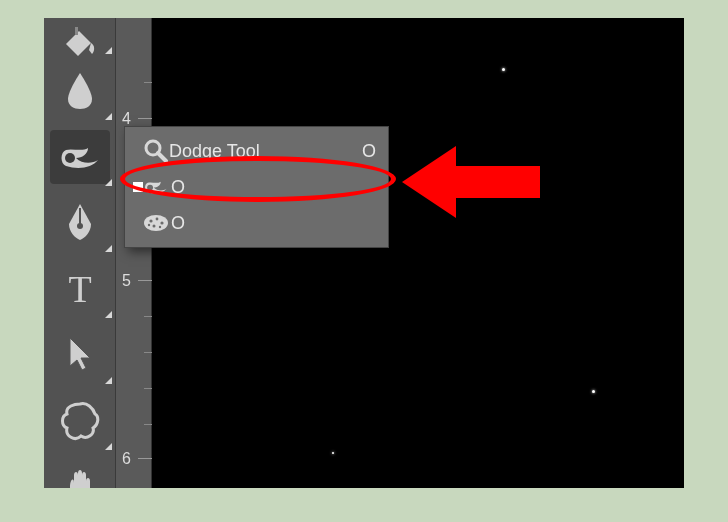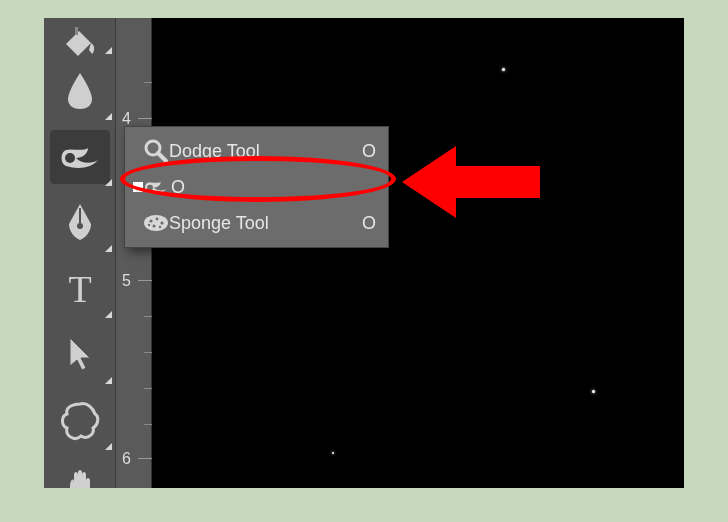--- a/index.html
+++ b/index.html
@@ -305,21 +305,20 @@
         <svg width="26" height="20" viewBox="0 0 26 20">
           <ellipse cx="13" cy="10" rx="12" ry="8" fill="#d8d8d8"></ellipse>
           <circle cx="8" cy="8" r="1.6" fill="#6c6c6c"></circle>
           <circle cx="14" cy="6" r="1.4" fill="#6c6c6c"></circle>
           <circle cx="19" cy="10" r="1.6" fill="#6c6c6c"></circle>
           <circle cx="11" cy="13" r="1.5" fill="#6c6c6c"></circle>
           <circle cx="17" cy="14" r="1.2" fill="#6c6c6c"></circle>
           <circle cx="6" cy="12" r="1.2" fill="#6c6c6c"></circle>
         </svg>
       </span>
-      <span class="fly-label">Sponge Tool</span>
       <span class="fly-shortcut">O</span>
     </div>
 
   </div>
 
   <div class="highlight-ellipse"></div>
 
   <div class="arrow">
     <svg width="140" height="80" viewBox="0 0 140 80">
       <polygon points="0,40 54,4 54,24 138,24 138,56 54,56 54,76" fill="#ff0000"></polygon>

